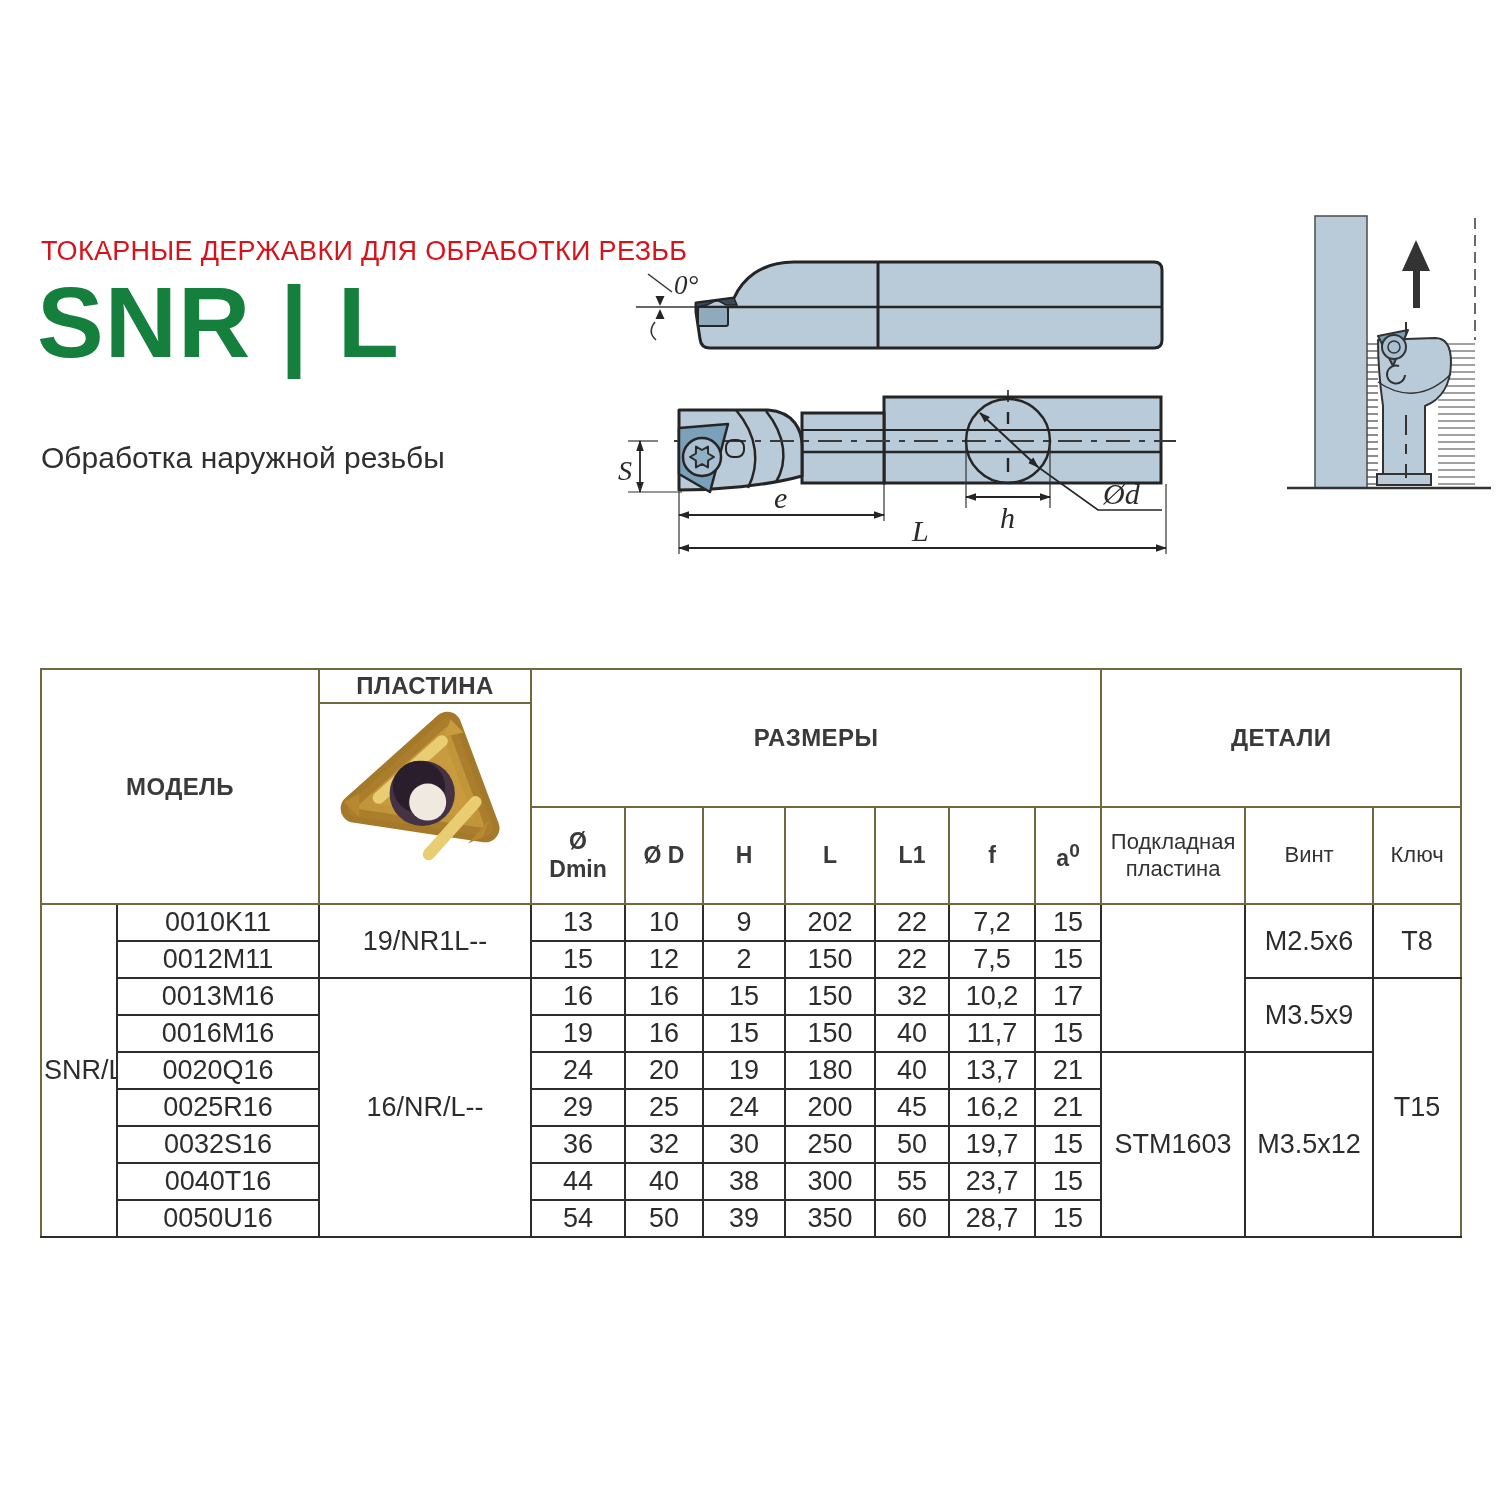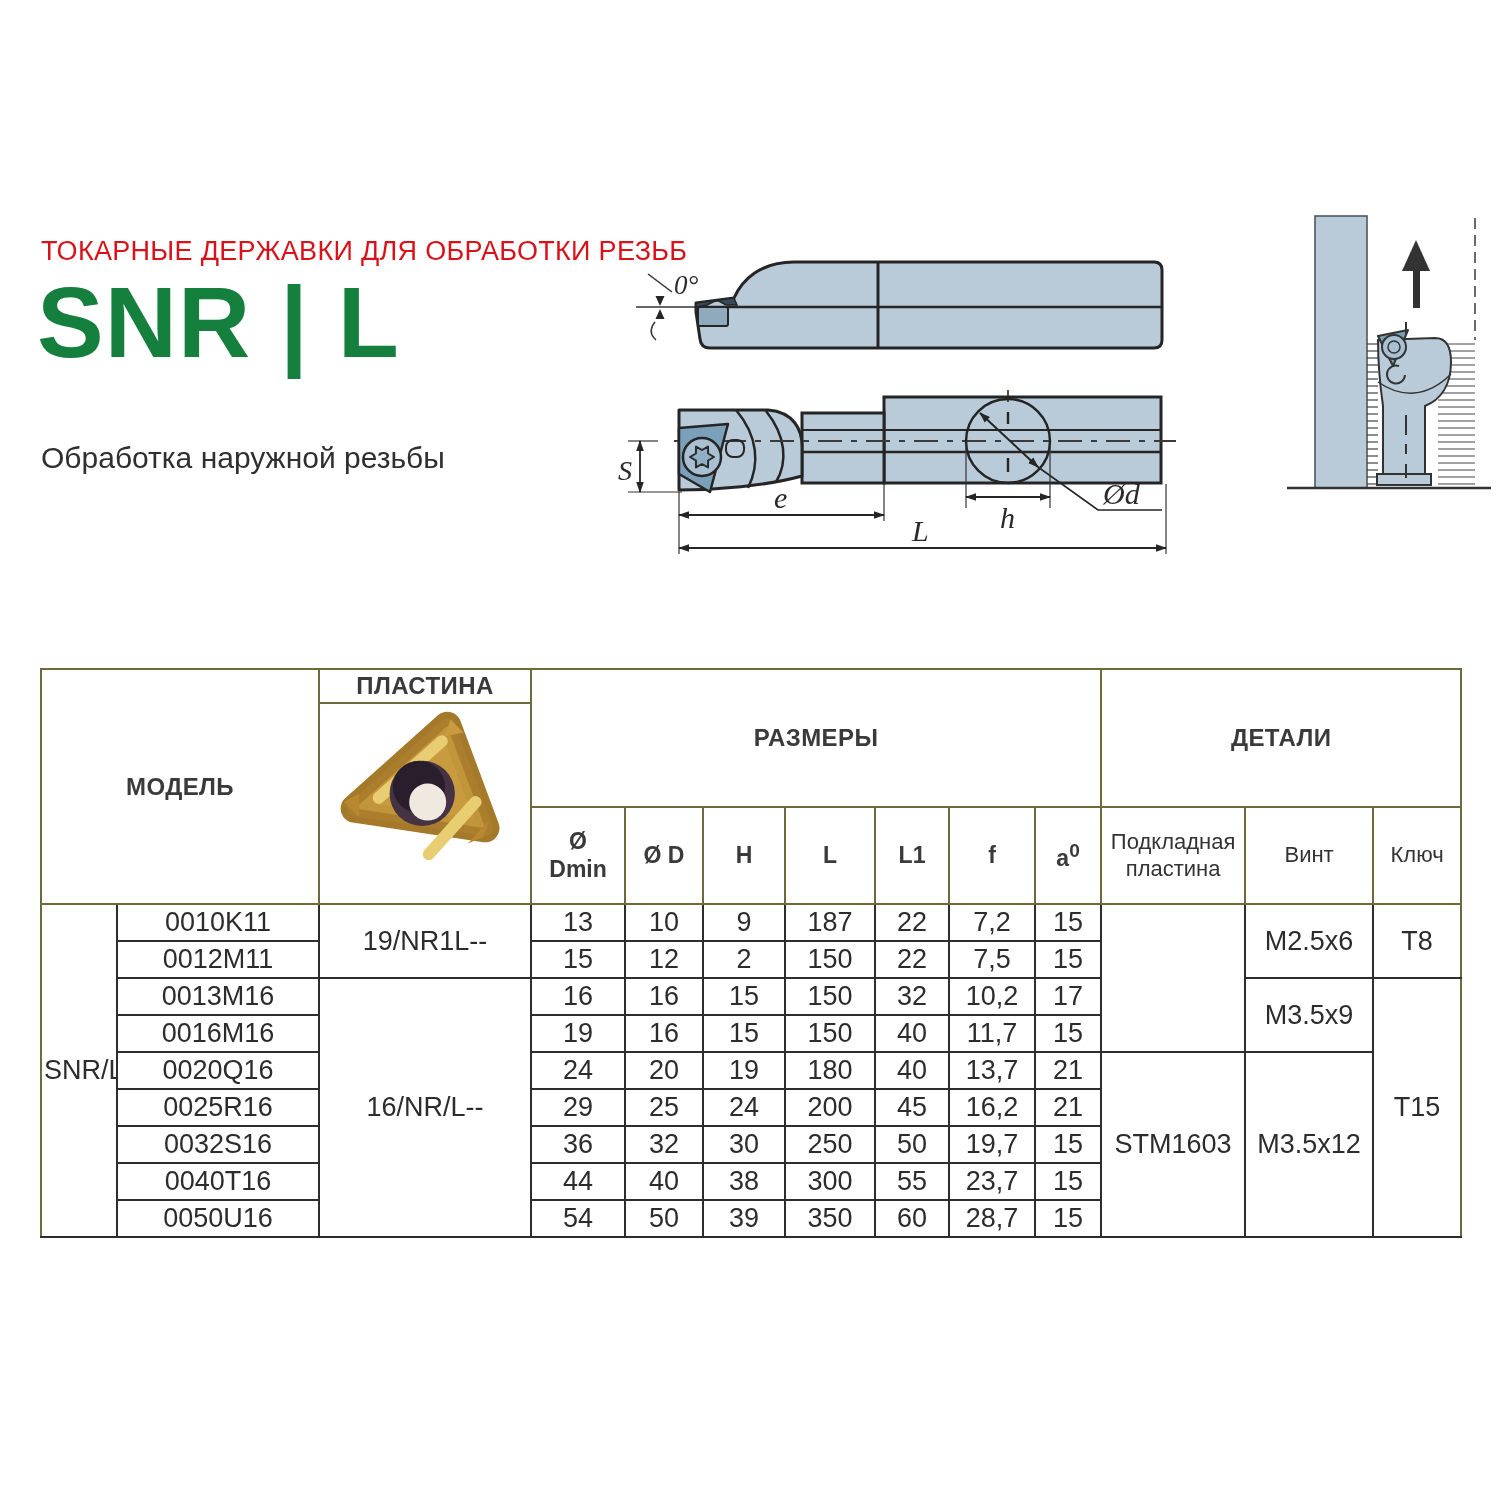--- a/index.html
+++ b/index.html
@@ -229,21 +229,21 @@
       <th class="hd3">Ключ</th>
     </tr>
 
     <tr class="r-d">
       <td rowspan="9">SNR/L</td>
       <td>0010K11</td>
       <td rowspan="2">19/NR1L--</td>
       <td>13</td>
       <td>10</td>
       <td>9</td>
-      <td>187</td>
+      <td>202</td>
       <td>22</td>
       <td>7,2</td>
       <td>15</td>
       <td rowspan="4"></td>
       <td rowspan="2">M2.5x6</td>
       <td rowspan="2">T8</td>
     </tr>
     <tr class="r-d">
       <td>0012M11</td>
       <td>15</td>

